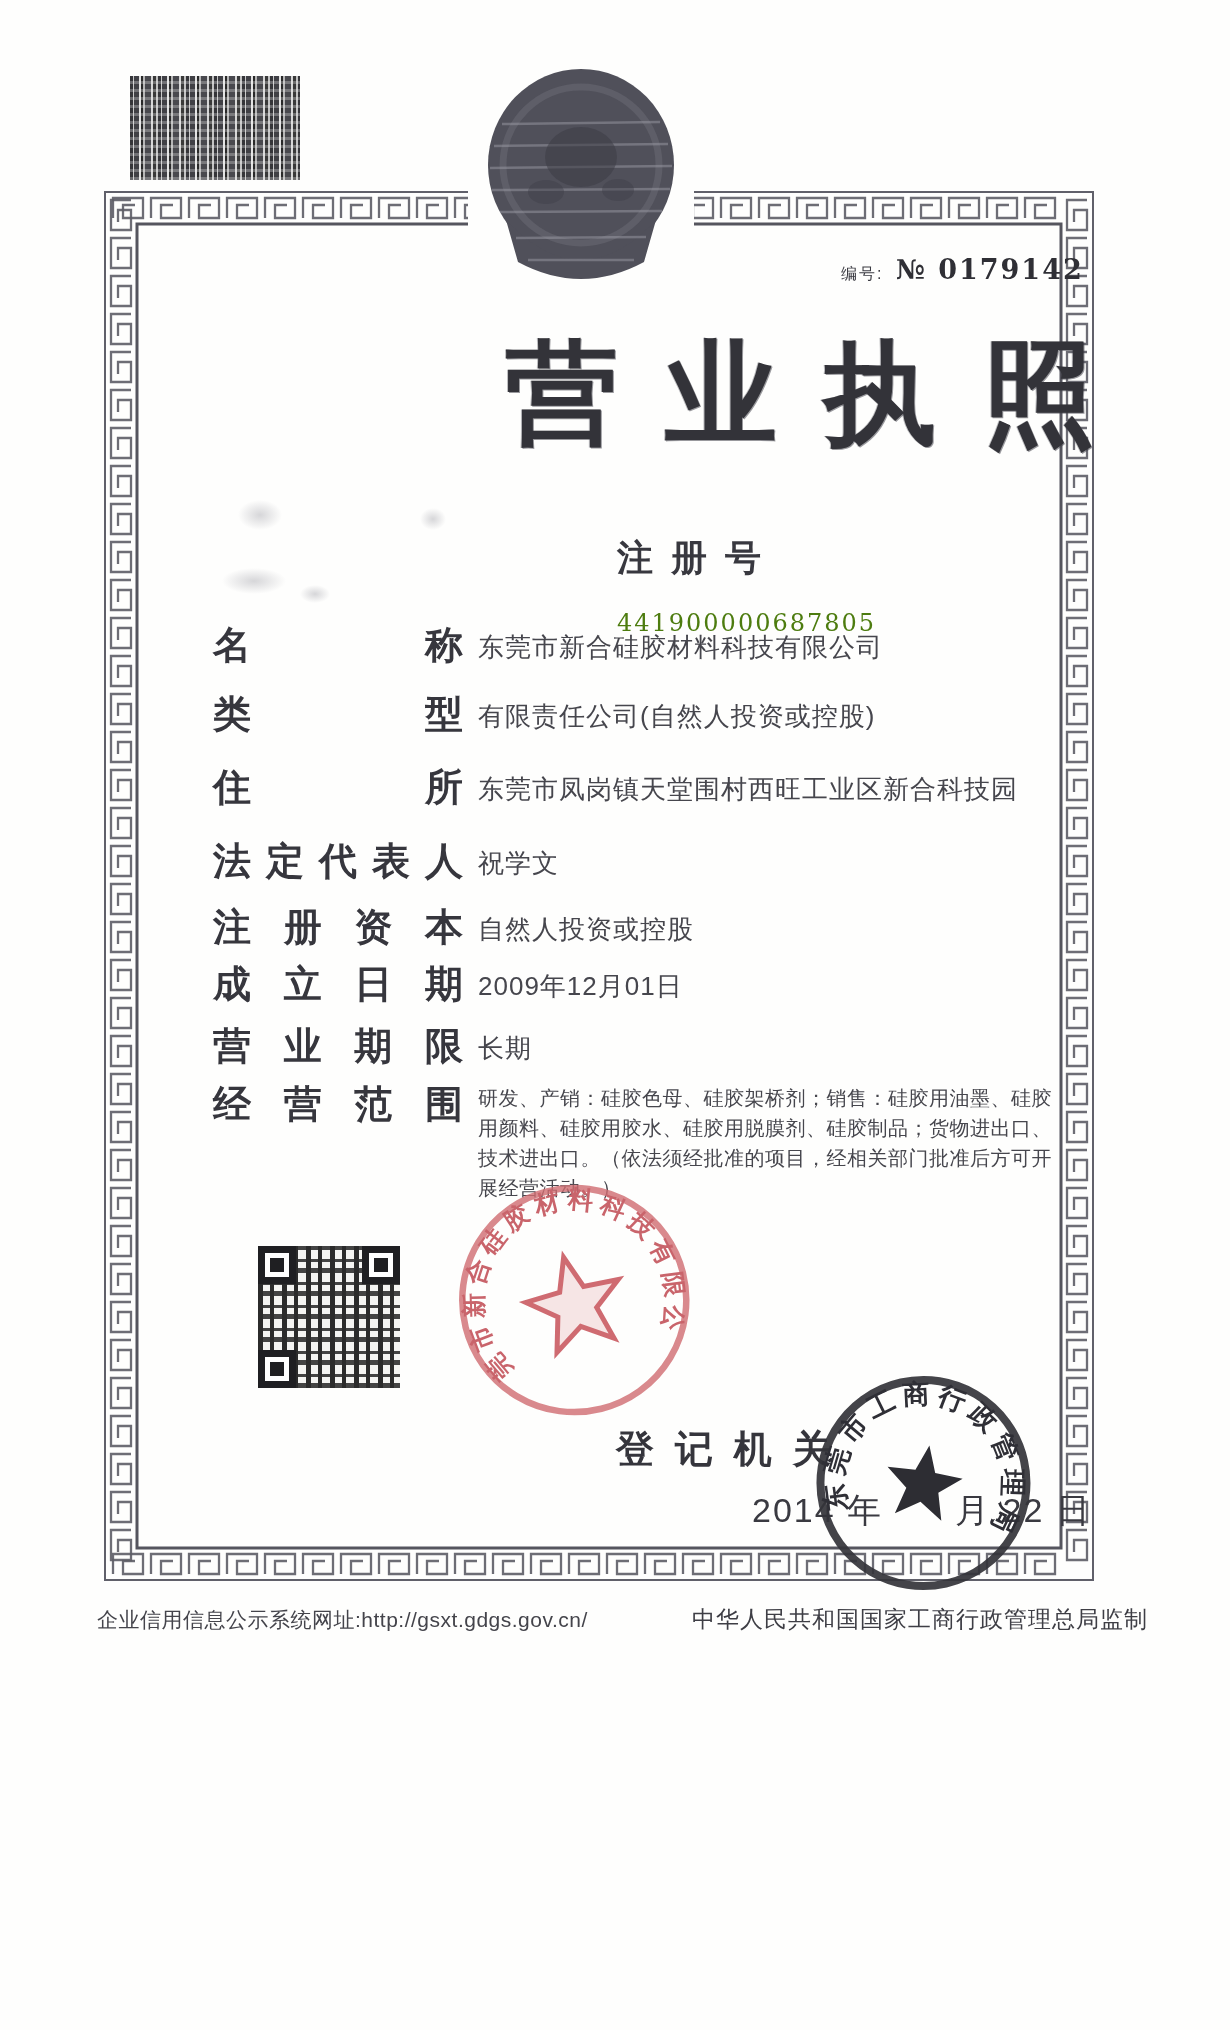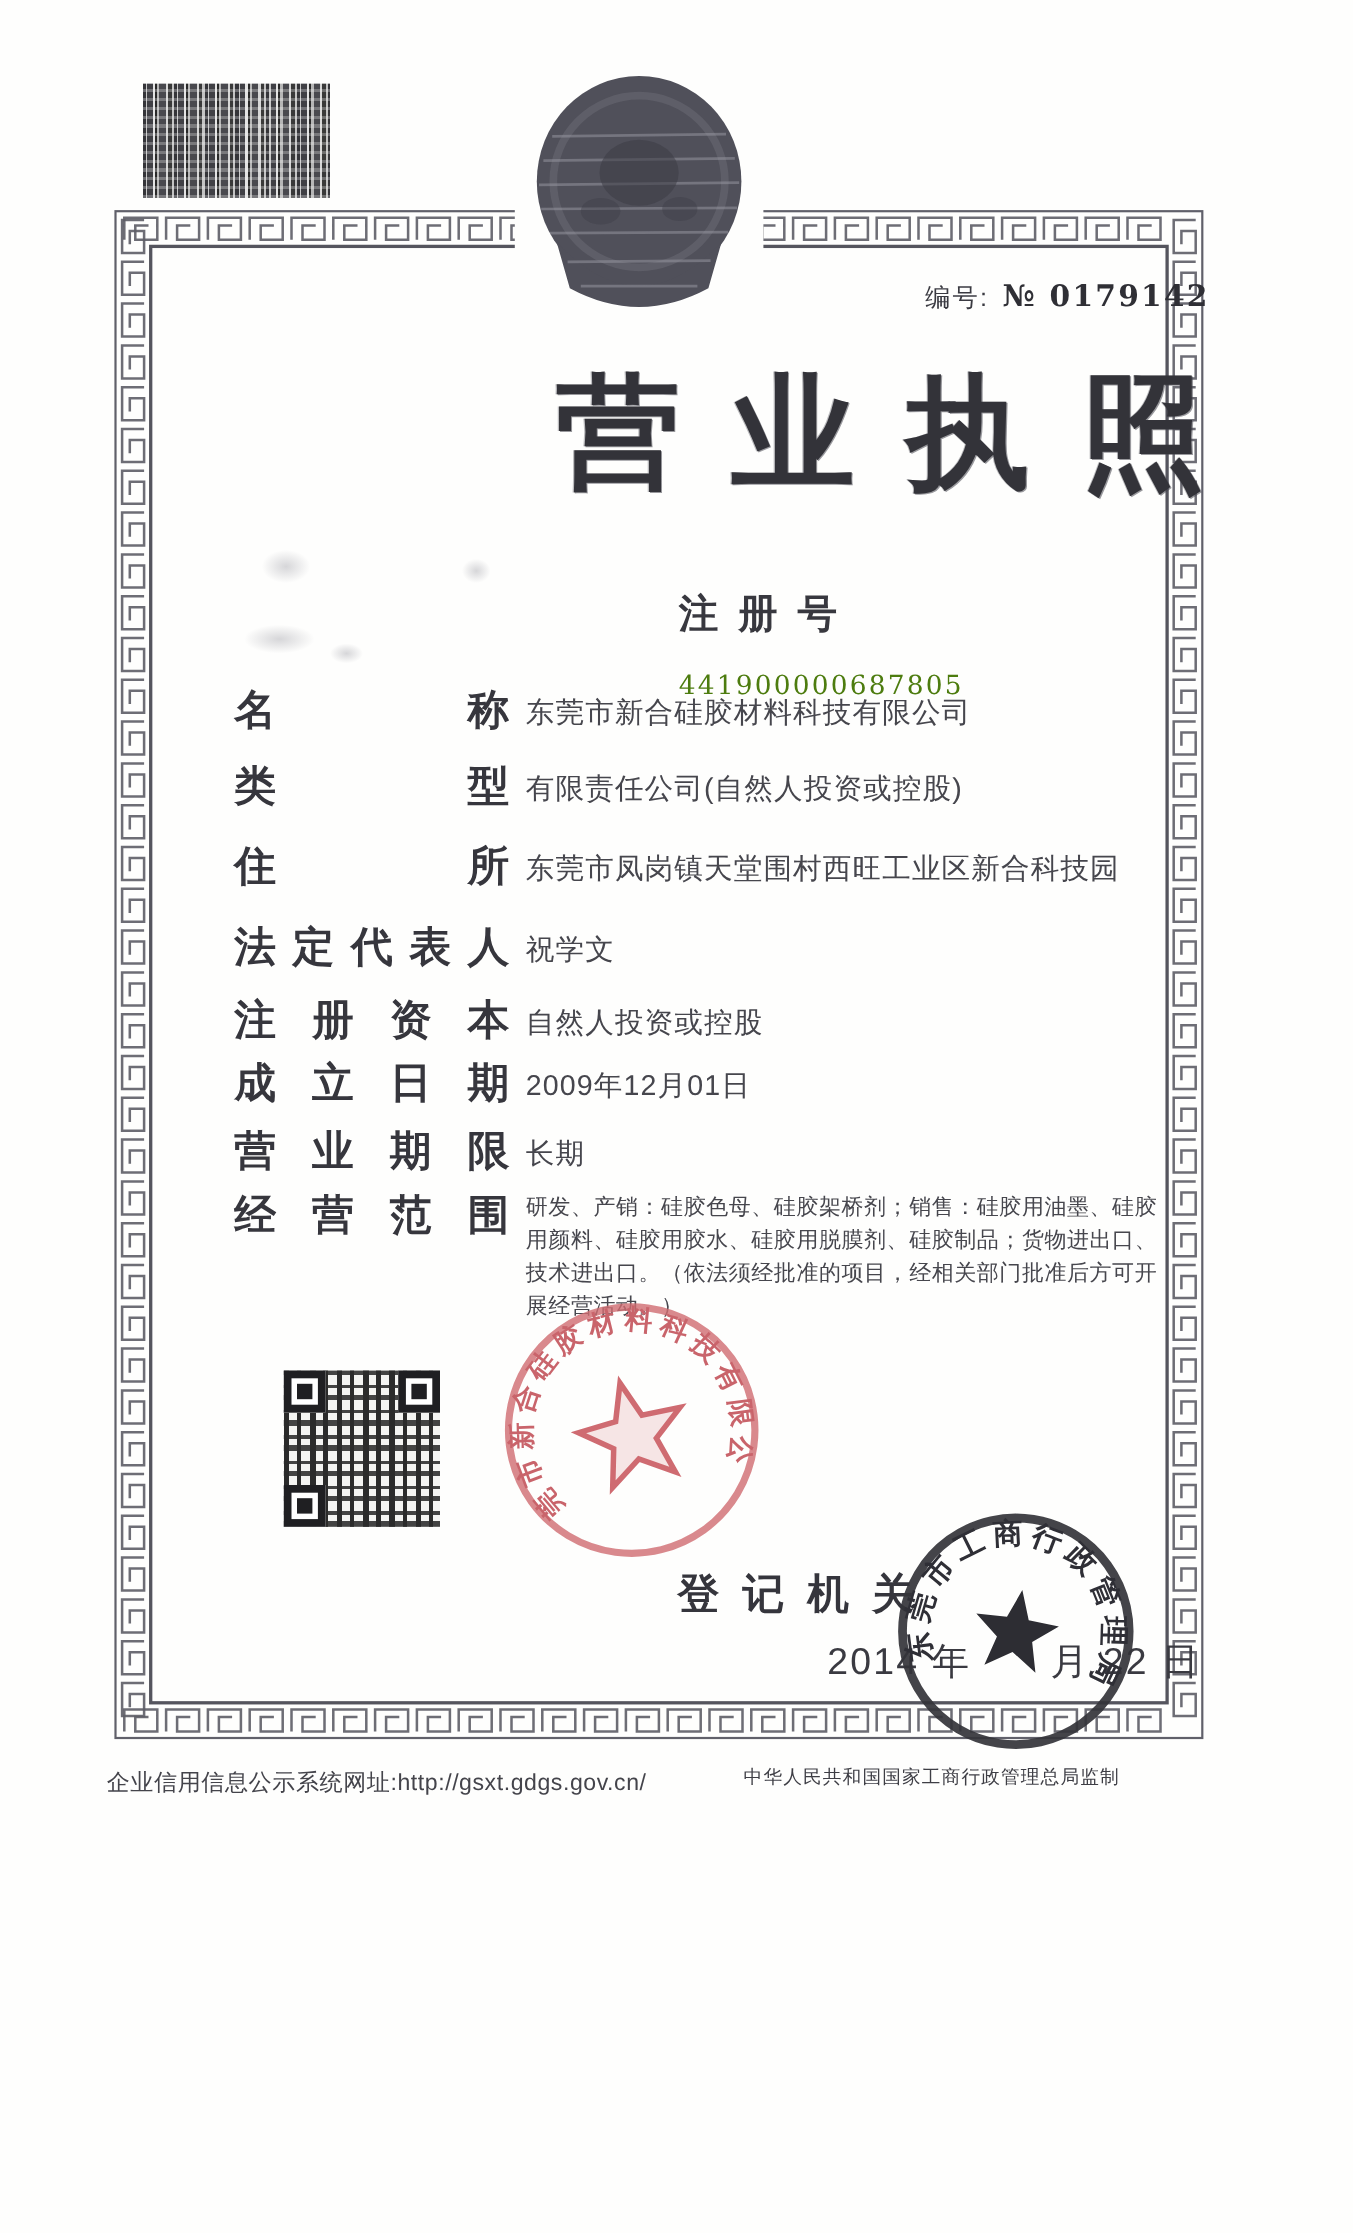--- a/index.html
+++ b/index.html
@@ -24,21 +24,21 @@
 
   
   .emblem-wrap{left:468px;top:56px;width:226px;height:246px;background:#fefefd;z-index:2;
     display:flex;align-items:center;justify-content:center;}
 
   
   .frame{left:103px;top:190px;z-index:1;}
 
   
   .serial{left:841px;top:254px;display:flex;align-items:baseline;gap:12px;z-index:3;}
-  .serial .lab{font-size:23px;color:#3a3a41;letter-spacing:2px;}
+  .serial .lab{font-size:16px;color:#3a3a41;letter-spacing:2px;}
   .serial .num{font-family:"DejaVu Serif",serif;font-weight:600;font-size:27px;color:#2f2f35;letter-spacing:2px;text-align:center;}
 
   
   .title{
     left:103px;top:330px;width:992px;text-align:right;z-index:3;
     font-size:112px;font-weight:700;color:#333339;
     letter-spacing:.42em;padding-left:.42em;line-height:1.15;
     text-shadow:1px 1px 0 rgba(70,70,78,.55), -1px 0 0 rgba(70,70,78,.35);
   }
 
@@ -70,21 +70,21 @@
   
   .company-seal{left:445px;top:1172px;z-index:4;transform:rotate(-14deg);}
   .registrar-seal{left:800px;top:1363px;z-index:5;transform:rotate(9deg);}
 
   
   .registrar{left:616px;top:1424px;font-size:38px;font-weight:600;letter-spacing:.55em;color:#35353c;z-index:3;}
   .dateline{left:752px;top:1488px;font-size:34px;color:#3a3a41;letter-spacing:2px;z-index:3;white-space:pre;}
 
   
   .footer-l{left:97px;top:1606px;font-size:21px;color:#44444b;letter-spacing:.5px;z-index:3;}
-  .footer-r{left:676px;top:1604px;font-size:17px;color:#3e3e45;letter-spacing:1px;z-index:3;}
+  .footer-r{left:692px;top:1604px;font-size:23px;color:#3e3e45;letter-spacing:1px;z-index:3;}
 
   
   .smudge{z-index:2;opacity:.4;background:radial-gradient(closest-side,#9a9aa2,rgba(154,154,162,0));}
   .s1{left:238px;top:500px;width:44px;height:30px;}
   .s2{left:420px;top:508px;width:26px;height:22px;}
   .s3{left:222px;top:568px;width:64px;height:26px;}
   .s4{left:300px;top:585px;width:30px;height:18px;}
 </style>
 </head>
 <body>

